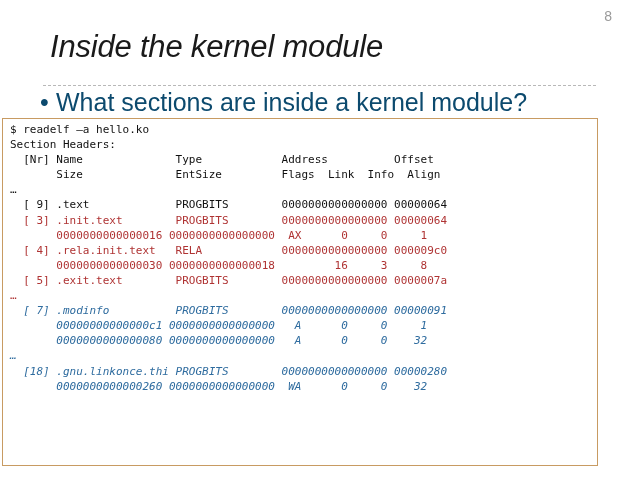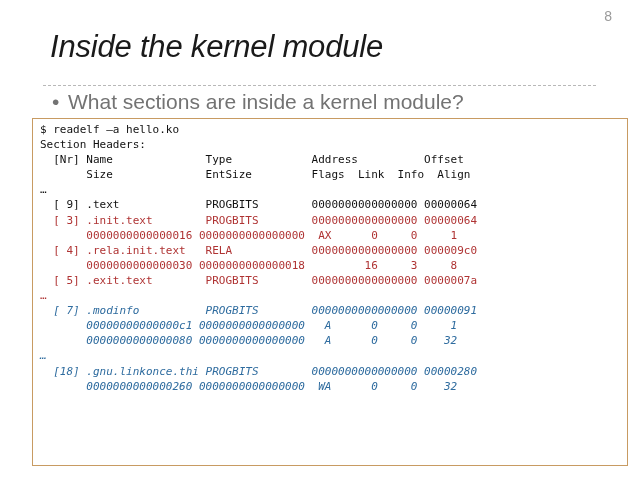--- a/index.html
+++ b/index.html
@@ -46,35 +46,35 @@
   .title-rule {
     position: absolute;
     left: 43px;
     top: 85px;
     width: 553px;
     height: 0;
     border-top: 1px dashed #b8b8b8;
   }
   .bullet-line {
     position: absolute;
-    left: 52px;
+    left: 40px;
     top: 89px;
     font-family: "Liberation Sans", sans-serif;
-    font-size: 21px;
-    color: #737373;
+    font-size: 25px;
+    color: #0c4a6e;
     line-height: 26px;
     white-space: nowrap;
   }
   .bullet-dot {
     display: inline-block;
     width: 16px;
   }
   .code-box {
     position: absolute;
-    left: 32px;
+    left: 2px;
     top: 118px;
     width: 596px;
     height: 348px;
     border: 1px solid #c89b62;
     background: #ffffff;
     box-sizing: border-box;
     overflow: hidden;
   }
   .code-inner {
     position: absolute;

